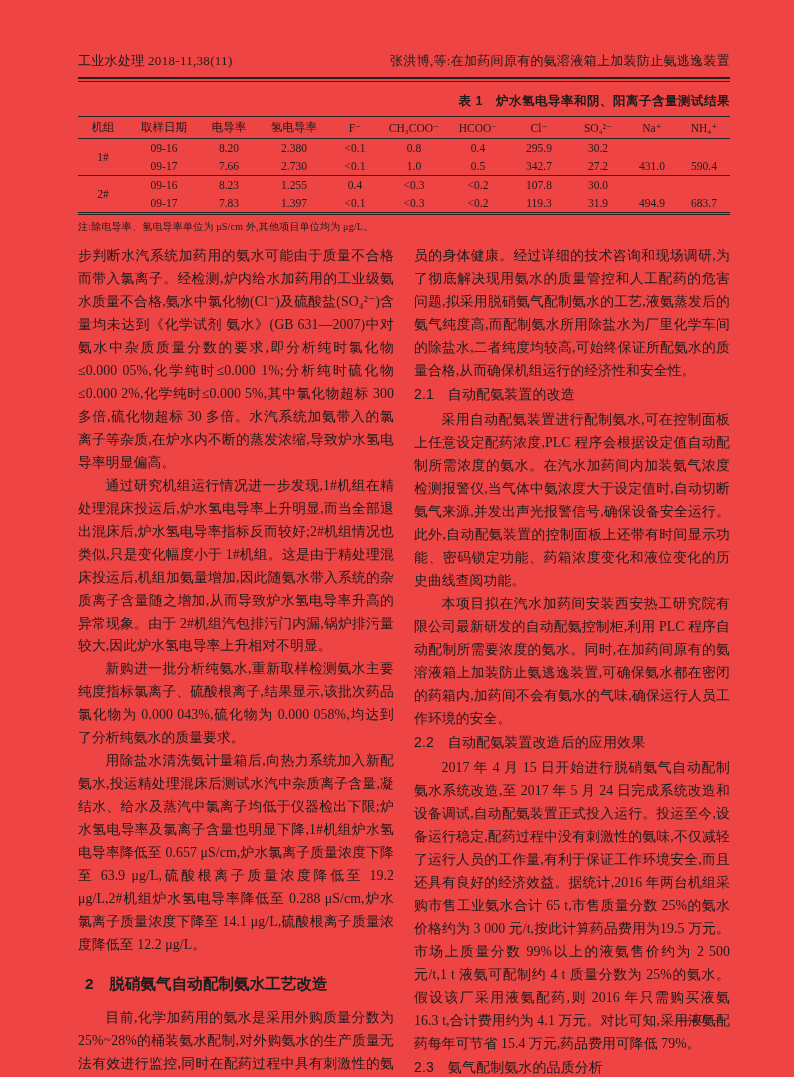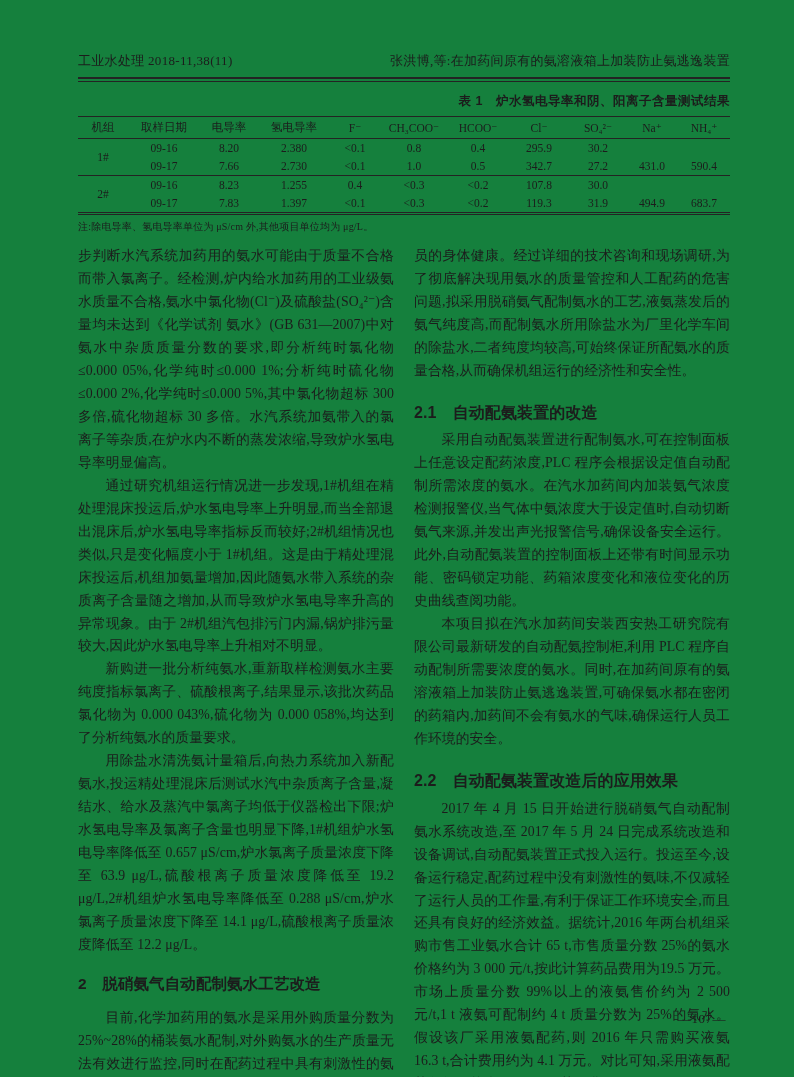--- a/index.html
+++ b/index.html
@@ -1,19 +1,19 @@
 <!DOCTYPE html>
 <html lang="zh"><head>
 <meta charset="utf-8">
 <style>
   html,body { margin:0; padding:0; background:#e9e9e9; }
   .page {
     position:relative;
     width:794px; height:1077px;
-    background:#15803d;
+    background:#ef4444;
     color:#1c1c1c;
     font-family:"Liberation Serif","DejaVu Serif",serif;
     box-sizing:border-box;
     padding:52px 64px 0 78px;
     overflow:hidden;
   }
   
   .header { display:flex; justify-content:space-between; align-items:baseline;
             font-size:13px; letter-spacing:0.3px; }
   .header-rule { margin-top:7px; height:2px;
@@ -29,23 +29,23 @@
   table.ion-table thead tr { border-bottom:1px solid #232323; }
   tr.group-start { border-top:1px solid #232323; }
   .table-note { font-size:10px; margin-top:5px; letter-spacing:0.2px; }
   
   .columns { display:flex; gap:20px; margin-top:11px; }
   .col { width:316px; font-size:13.8px; line-height:1.665; text-align:justify;
          letter-spacing:0.1px; }
   .col p { margin:0; text-indent:2em; }
   .col p.flush { text-indent:0; }
   .sec-h1 { font-family:"Liberation Sans","DejaVu Sans",sans-serif; font-weight:bold;
-            font-size:15.5px; margin:14px 0 10px; }
-  .sec-h2 { font-family:"Liberation Sans","DejaVu Sans",sans-serif; font-weight:bold;
-            font-size:16px; margin:17px 0 3px; }
+            font-size:15.5px; margin:14px 7px 10px; }
+  .sec-h2 { font-family:"Liberation Sans","DejaVu Sans",sans-serif; font-weight:normal;
+            font-size:14px; margin:0 0 3px; }
   
   .footer { position:absolute; right:68px; bottom:50px; font-size:13px; letter-spacing:0.5px; }
 </style>
 </head>
 <body>
 
 <div class="page">
 
   <div class="header">
     <span>工业水处理 2018-11,38(11)</span>

